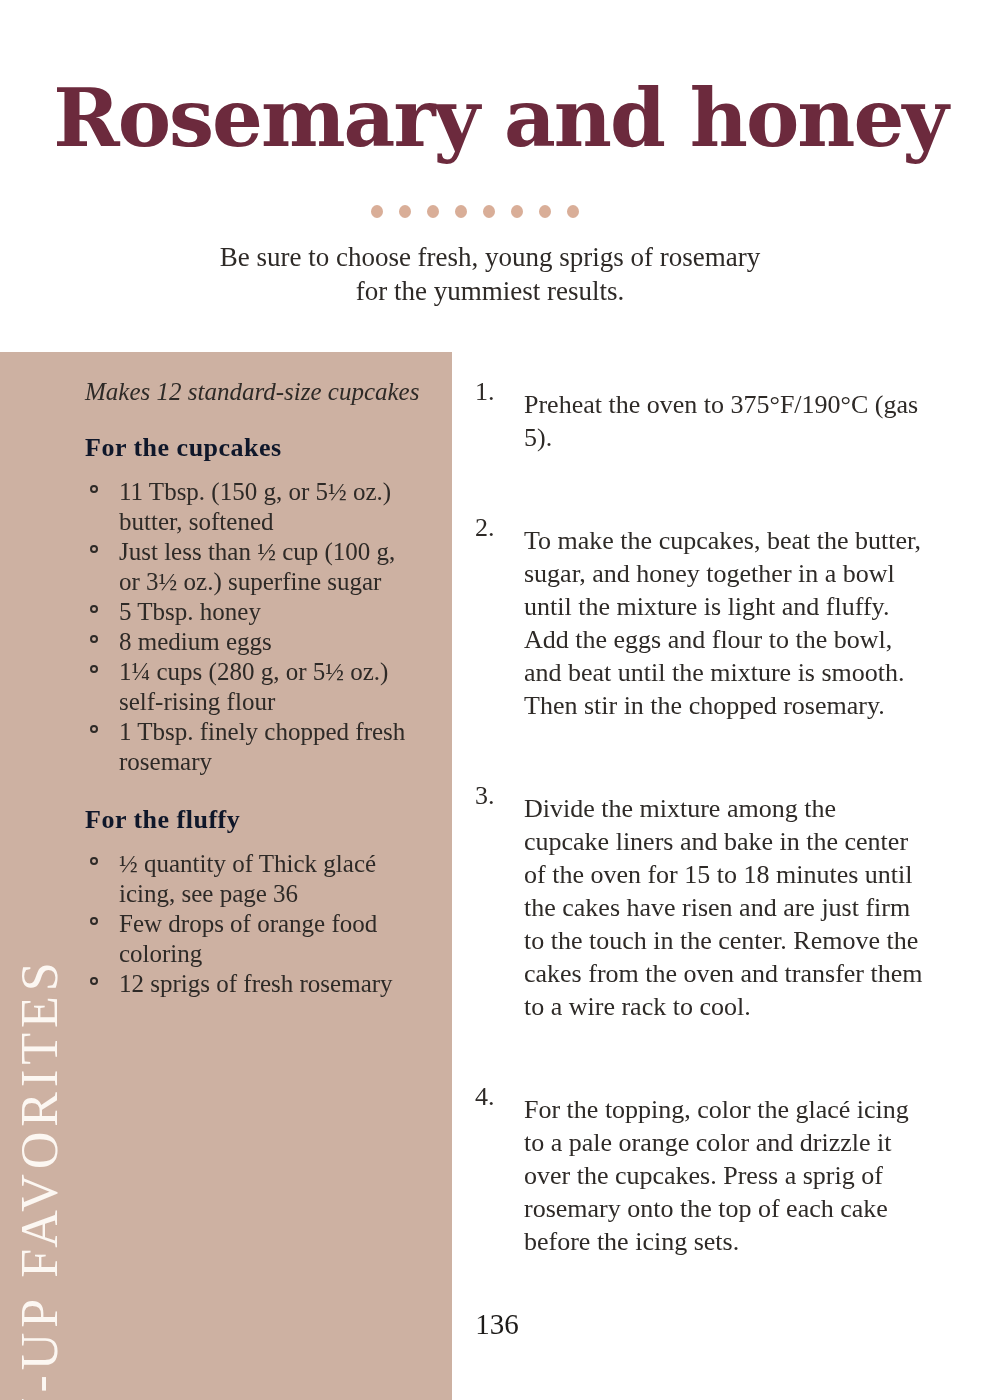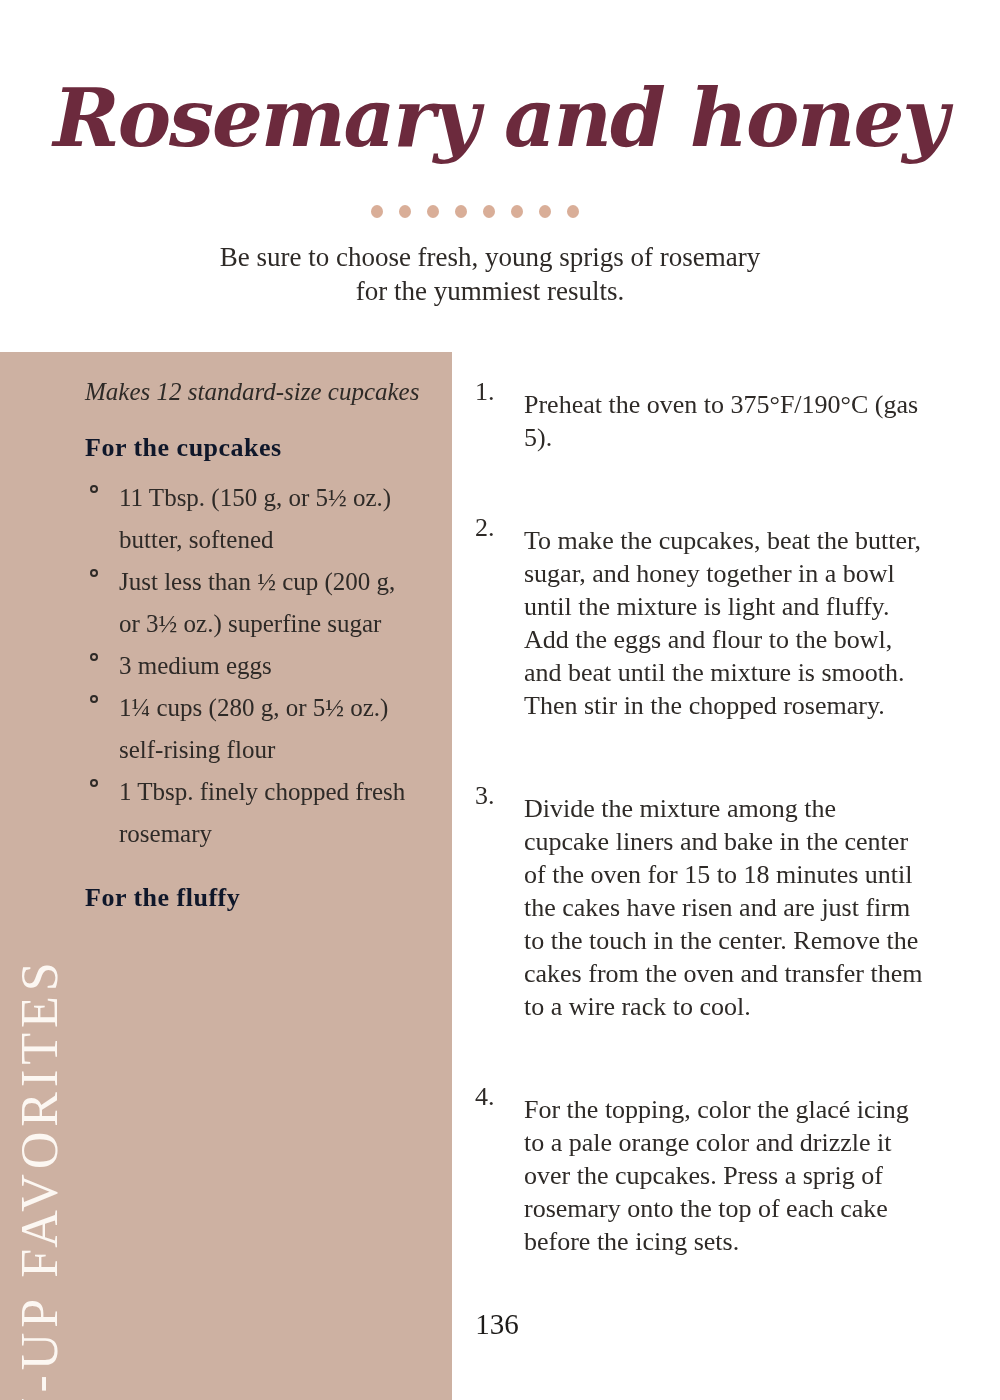--- a/index.html
+++ b/index.html
@@ -12,21 +12,20 @@
     font-family: "Liberation Serif", serif;
     color: #2e2a27;
   }
 
   
   .header { position: absolute; top: 0; left: 0; width: 1000px; text-align: center; }
   .title {
     margin: 0;
     padding-top: 72px;
     font-family: "DejaVu Serif", serif;
-    font-style: italic;
     font-weight: bold;
     font-size: 80px;
     line-height: 1.15;
     letter-spacing: -2px;
     color: #6c2a3d;
   }
   .dots-row {
     position: absolute;
     top: 205px; left: 0; width: 950px;
     text-align: center;
@@ -84,21 +83,21 @@
     font-weight: bold;
     color: #0f172a;
     letter-spacing: 0.5px;
   }
   .ing-list { list-style: none; margin: 0 0 28px 0; padding: 0; }
   .ing-item {
     position: relative;
     padding-left: 34px;
     width: 300px;
     font-size: 25px;
-    line-height: 42px;
+    line-height: 30px;
     margin: 0;
   }
   .ring {
     position: absolute;
     left: 5px; top: 8px;
     width: 8px; height: 8px;
     border: 2px solid #2e2a27;
     border-radius: 50%;
     box-sizing: border-box;
   }
@@ -147,27 +146,33 @@
   <p class="intro"><span>Be sure to choose fresh, young sprigs of rosemary</span><br><span>for the yummiest results.</span></p>
 
   <aside class="sidebar">
     <div class="sidebar-content">
 
       <p class="yield">Makes 12 standard-size cupcakes</p>
 
       <h3 class="ing-heading">For the cupcakes</h3>
       <ul class="ing-list">
         <li class="ing-item"><span class="ring"></span><span>11 Tbsp. (150 g, or 5½ oz.) butter, softened</span></li>
-        <li class="ing-item"><span class="ring"></span><span>Just less than ½ cup (200 g, or 3½ oz.) superfine sugar</span></li>
-        <li class="ing-item"><span class="ring"></span><span>3 medium eggs</span></li>
+        <li class="ing-item"><span class="ring"></span><span>Just less than ½ cup (100 g, or 3½ oz.) superfine sugar</span></li>
+        <li class="ing-item"><span class="ring"></span><span>5 Tbsp. honey</span></li>
+        <li class="ing-item"><span class="ring"></span><span>8 medium eggs</span></li>
         <li class="ing-item"><span class="ring"></span><span>1¼ cups (280 g, or 5½ oz.) self-rising flour</span></li>
         <li class="ing-item"><span class="ring"></span><span>1 Tbsp. finely chopped fresh rosemary</span></li>
       </ul>
 
       <h3 class="ing-heading">For the fluffy</h3>
+      <ul class="ing-list">
+        <li class="ing-item"><span class="ring"></span><span>½ quantity of Thick glacé icing, see page 36</span></li>
+        <li class="ing-item"><span class="ring"></span><span>Few drops of orange food coloring</span></li>
+        <li class="ing-item"><span class="ring"></span><span>12 sprigs of fresh rosemary</span></li>
+      </ul>
 
     </div>
     <div class="vertical-label">GROWN-UP FAVORITES</div>
   </aside>
 
   <main class="steps">
     <div class="step">
       <span class="step-number">1.</span>
       <p class="step-text">Preheat the oven to 375°F/190°C (gas 5).</p>
     </div>

